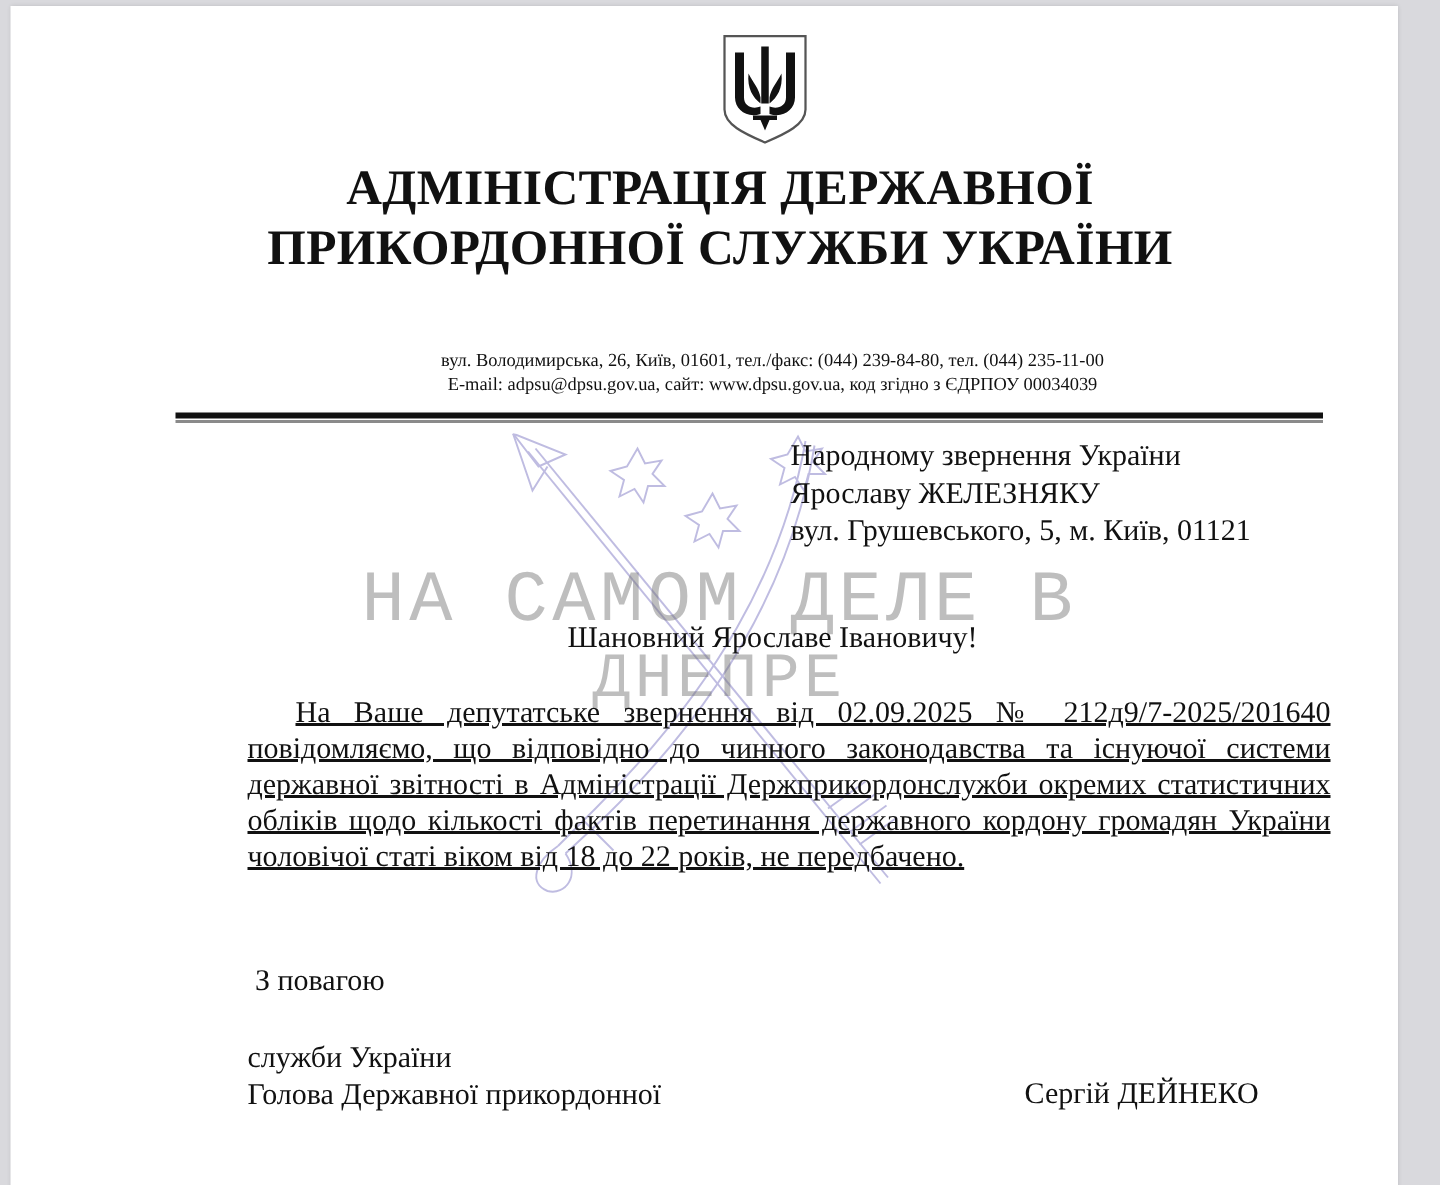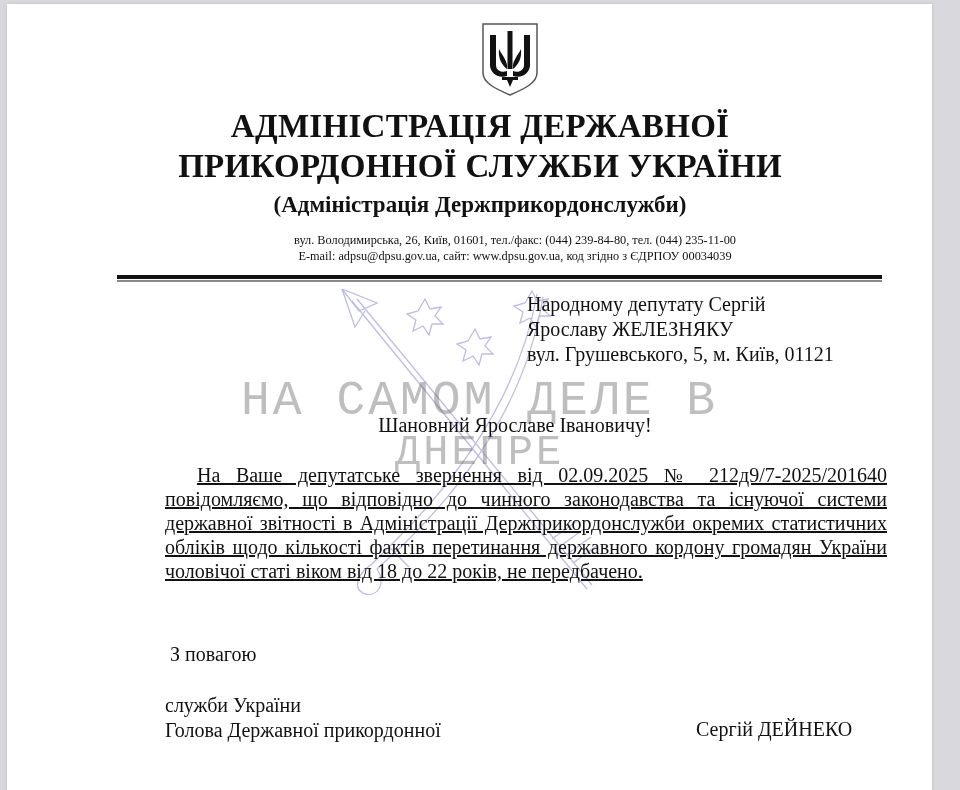--- a/index.html
+++ b/index.html
@@ -31,21 +31,21 @@
   .rule-thin { left:110px; top:276px; width:765px; height:2px; background:#8a8a8a; }
   .recipient { left:520px; top:288px; font-size:20px; line-height:25px; white-space:nowrap; }
   .greeting { left:0; width:1030px; text-align:center; top:410px; font-size:20px; white-space:nowrap; }
   .body-text {
     left:158px; top:459px; width:722px; font-size:20px; line-height:24px; text-align:justify;
   }
   .body-text p { margin:0;text-decoration:underline; }
   .body-text .indent { text-indent:32px; }
   .closing { left:163px; top:639px; font-size:20px; }
   .sig-title { left:158px; top:689px; font-size:20px; line-height:25px; }
-  .sig-name { left:676px; top:714px; font-size:20px; white-space:nowrap;margin-left:13px; }
+  .sig-name { left:676px; top:714px; font-size:20px; white-space:nowrap; }
 
   .watermark-emblem { left:330px; top:285px; width:270px; height:320px; opacity:0.55; }
   .overlay-text {
     color:rgba(110,110,110,0.45);
     font-family:Liberation Mono, monospace;
     font-weight:300; white-space:nowrap; letter-spacing:3px;
   }
   .overlay1 { left:234px; top:370px; font-size:48px; }
   .overlay2 { left:388px; top:425px; font-size:42px; }
 </style>
@@ -86,30 +86,29 @@
       <path d="M10,14 L16,14 L16,44 C16,50 22,52 27,50 L27,55 C18,58 10,52 10,44 Z"></path>
       <path d="M50,14 L44,14 L44,44 C44,50 38,52 33,50 L33,55 C42,58 50,52 50,44 Z"></path>
       <path d="M19,28 C22,34 26,38 27,44 L27,48 C22,44 18,38 19,28 Z"></path>
       <path d="M41,28 C38,34 34,38 33,44 L33,48 C38,44 42,38 41,28 Z"></path>
       <path d="M22,56 L38,56 L38,59 L33,59 L30,66 L27,59 L22,59 Z"></path>
     </g>
   </svg>
 
   <div class="abs title1" style="left:-7px;">АДМІНІСТРАЦІЯ ДЕРЖАВНОЇ</div>
   <div class="abs title2" style="left:-7px;">ПРИКОРДОННОЇ СЛУЖБИ УКРАЇНИ</div>
-  <div class="abs title3" style="left:-7px;">(Адміністрація Держприкордонслужби)</div>
 
   <div class="abs addr1" style="left:-7px;">вул. Володимирська, 26, Київ, 01601, тел./факс: (044) 239-84-80, тел. (044) 235-11-00</div>
   <div class="abs addr2" style="left:-7px;">E-mail: adpsu@dpsu.gov.ua, сайт: www.dpsu.gov.ua, код згідно з ЄДРПОУ 00034039</div>
 
   <div class="abs rule-thick"></div>
   <div class="abs rule-thin"></div>
 
   <div class="abs recipient">
-    <div>Народному депутату Сергій</div>
+    <div>Народному звернення України</div>
     <div>Ярославу ЖЕЛЕЗНЯКУ</div>
     <div>вул. Грушевського, 5, м. Київ, 01121</div>
   </div>
 
   <div class="abs overlay-text overlay1">НА САМОМ ДЕЛЕ В</div>
 
   <div class="abs greeting" style="left:-7px;">Шановний Ярославе Івановичу!</div>
 
   <div class="abs overlay-text overlay2">ДНЕПРЕ</div>
 

